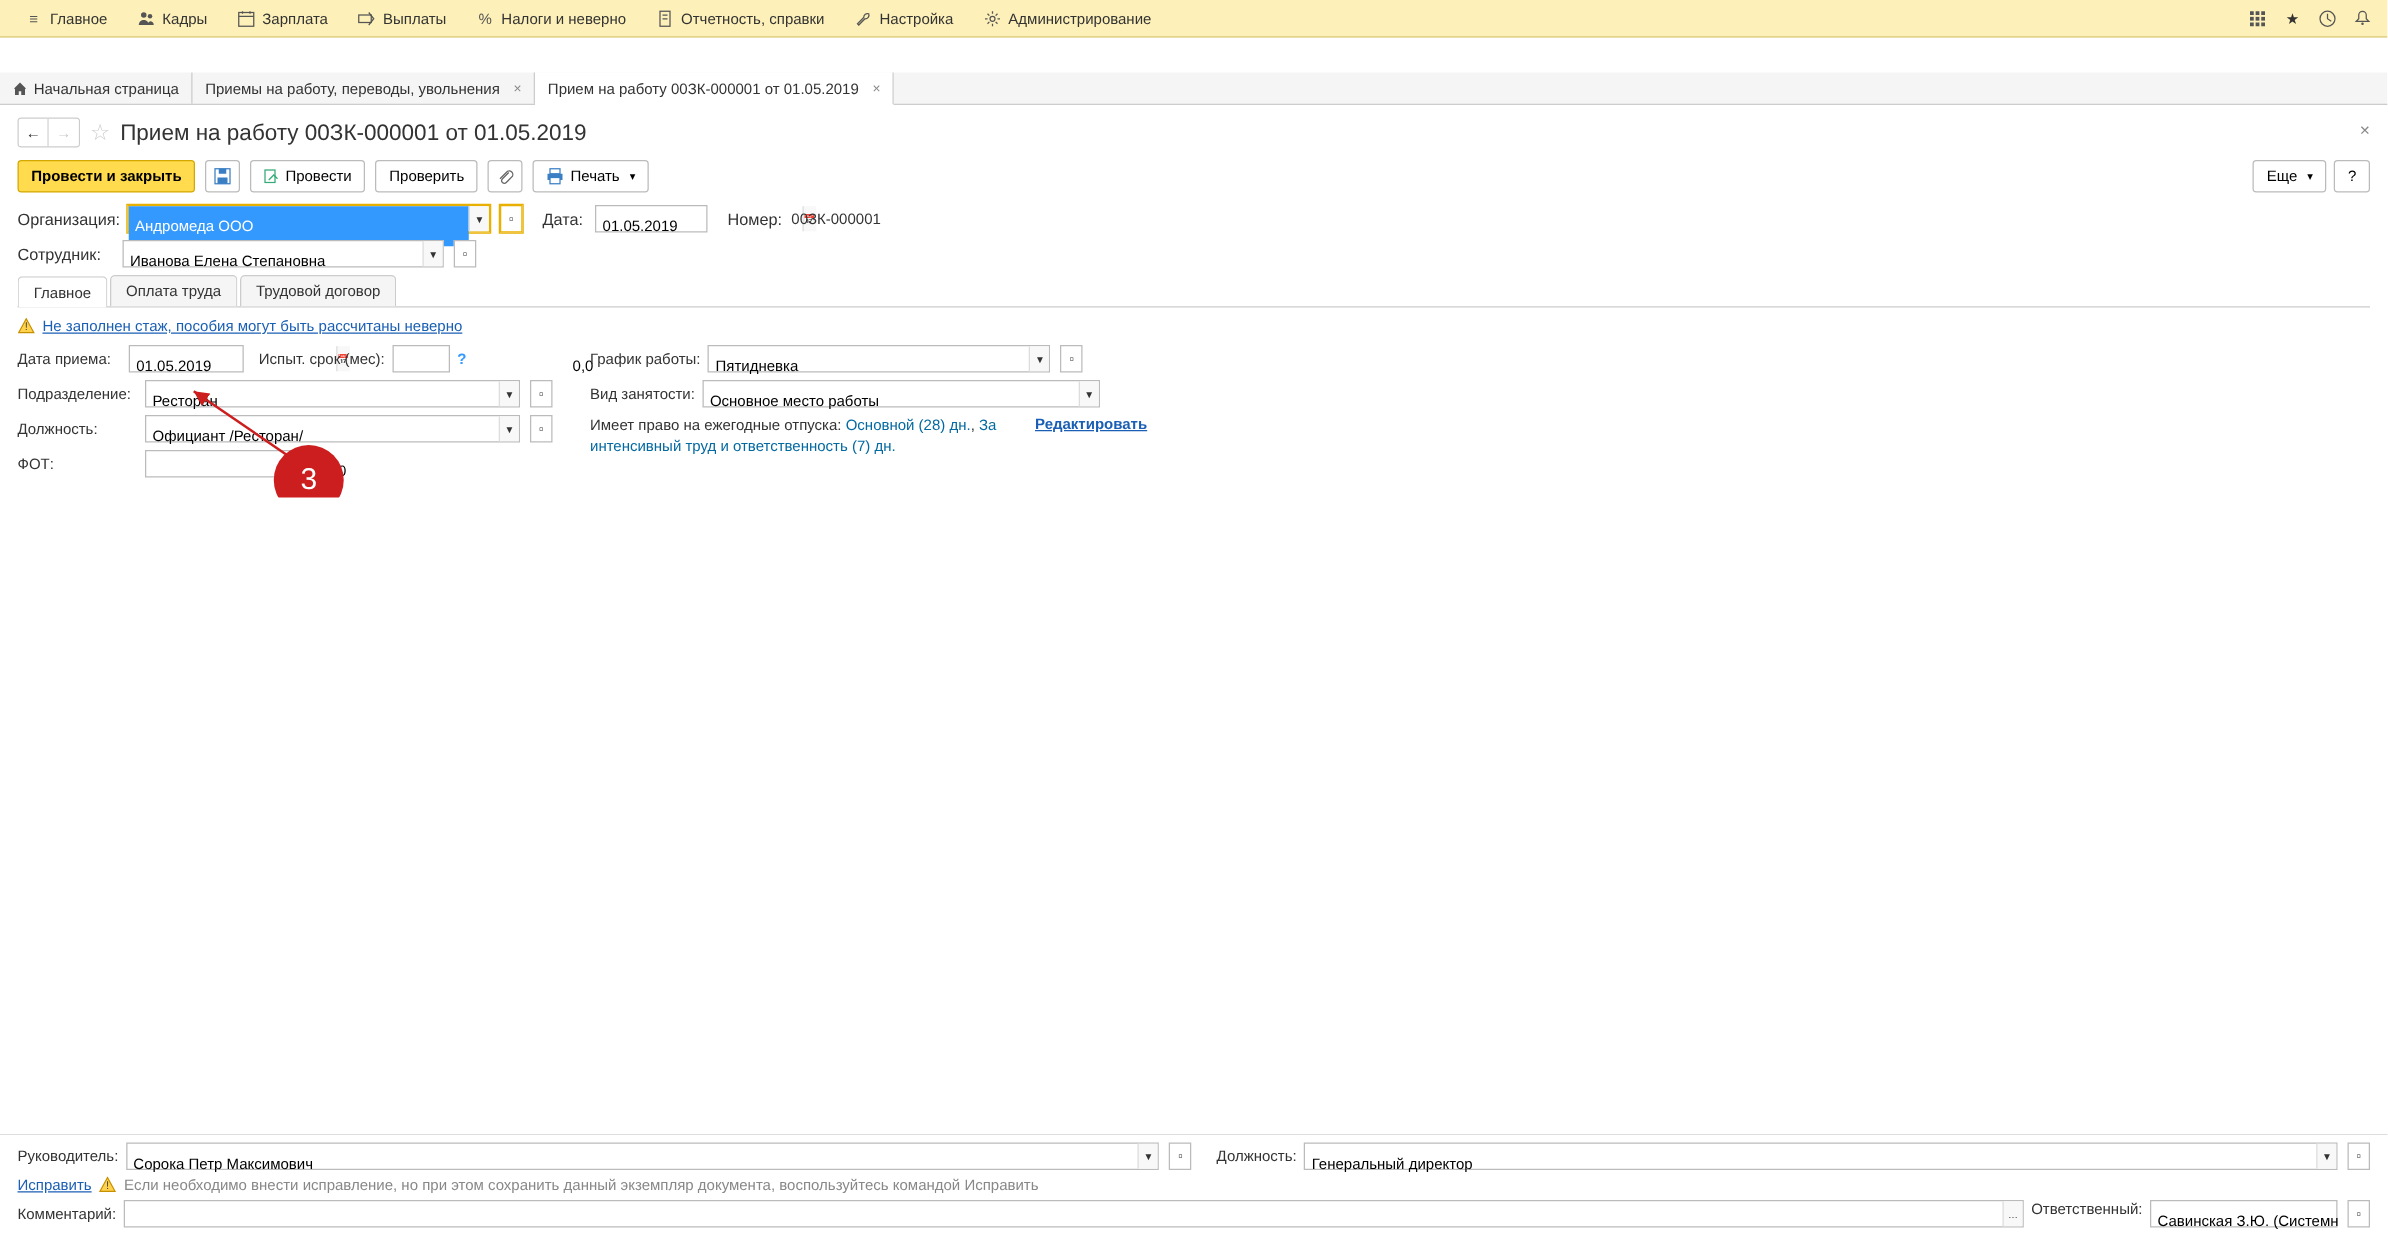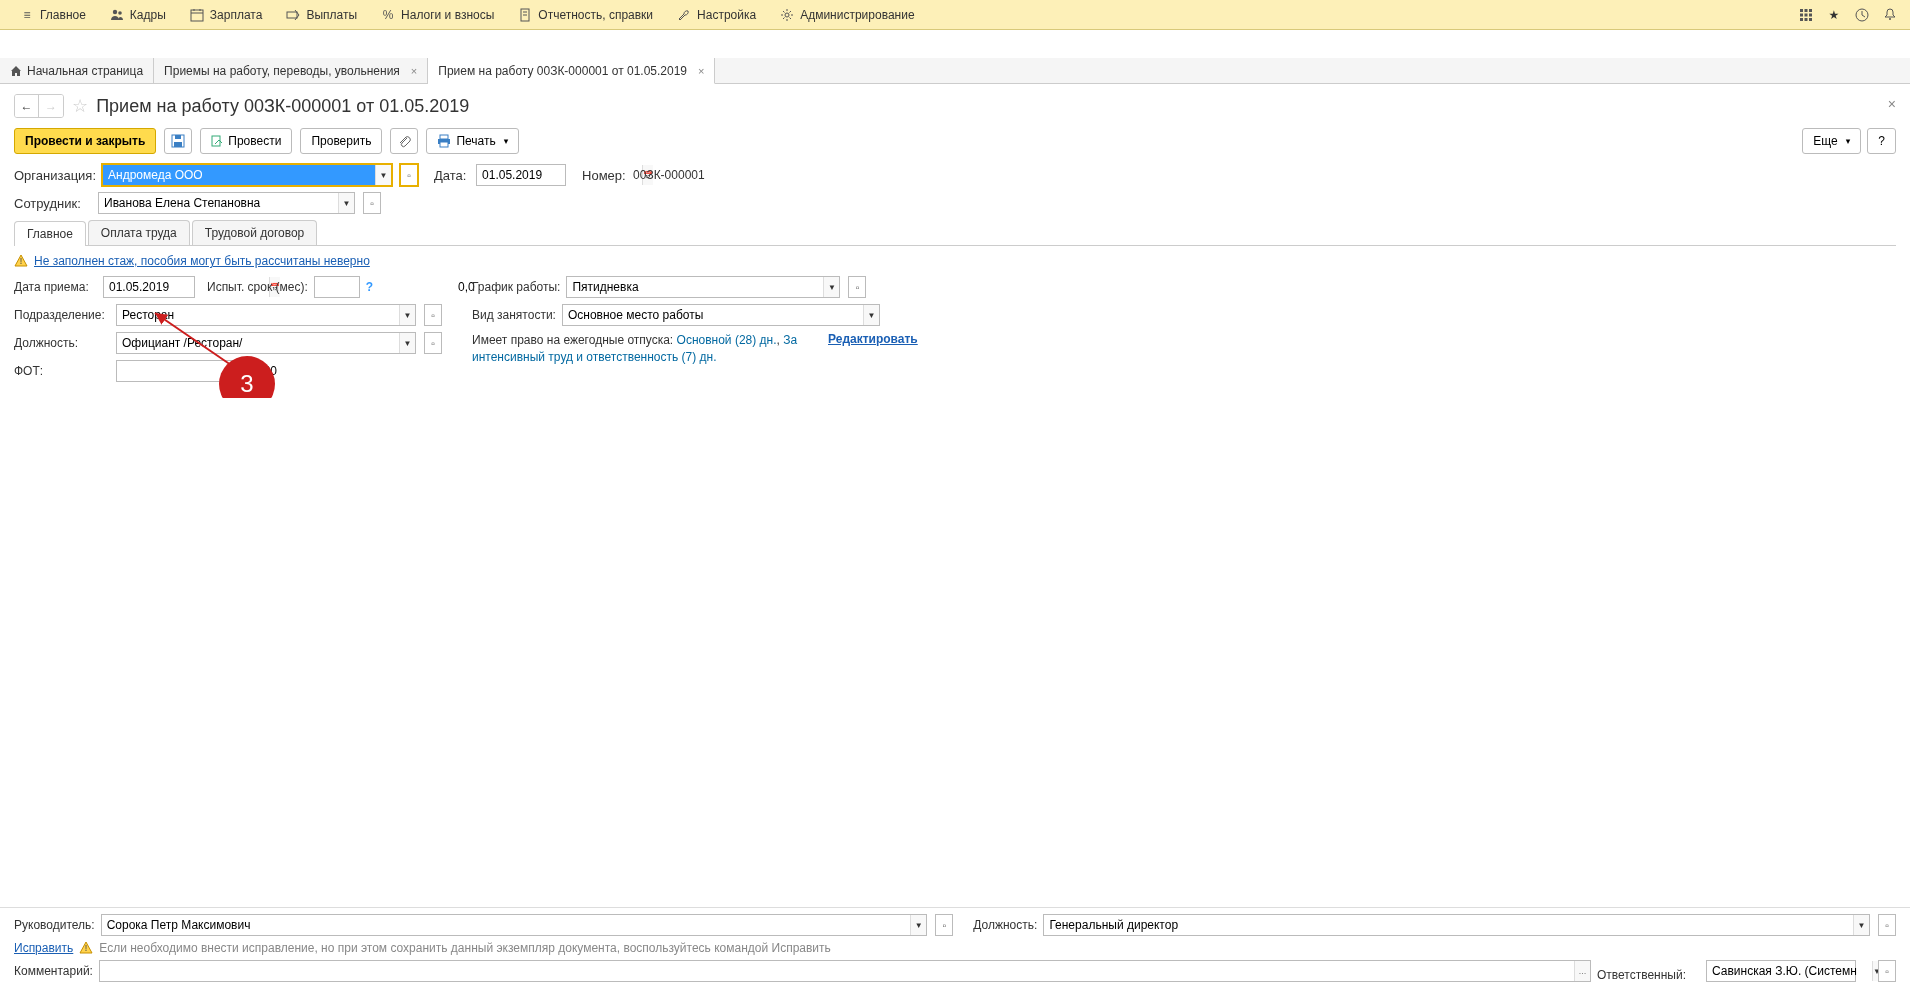--- a/index.html
+++ b/index.html
@@ -36,21 +36,21 @@
 .btn { border: 1px solid #bbb; background: #fff; padding: 4px 10px; border-radius: 3px; cursor: pointer; display: inline-flex; align-items: center; gap: 5px; font-size: 12px; height: 26px; }
 .btn-yellow { background: #ffdb4d; border-color: #d4a800; font-weight: bold; }
 .btn-icon-only { padding: 4px 6px; }
 .btn-dropdown::after { content: "▾"; font-size: 9px; margin-left: 3px; }
 .toolbar-right { margin-left: auto; display: flex; gap: 6px; }
 
 
 .form-row { display: flex; align-items: center; gap: 6px; margin-bottom: 6px; }
 .form-label { min-width: 78px; font-size: 13px; }
 .input-combo { display: flex; align-items: stretch; border: 1px solid #bbb; height: 22px; background: #fff; }
-.input-combo input { border: none; outline: none; padding: 4px 5px; font-size: 12px; flex: 1; background: transparent; }
+.input-combo input { border: none; outline: none; padding: 16px 5px; font-size: 12px; flex: 1; background: transparent; }
 .input-combo input.selected-text { background: #3399ff; color: #fff; }
 .combo-btn { width: 16px; border-left: 1px solid #ddd; display: flex; align-items: center; justify-content: center; font-size: 8px; cursor: pointer; background: #f8f8f8; }
 .ext-btn { width: 18px; height: 22px; border: 1px solid #bbb; display: flex; align-items: center; justify-content: center; cursor: pointer; font-size: 10px; background: #fff; margin-left: 2px; }
 .highlighted-border { border: 1px solid #e8b000 !important; box-shadow: 0 0 0 1px #e8b000; }
 
 
 .sub-tab-bar { display: flex; border-bottom: 1px solid #ccc; margin-bottom: 8px; }
 .sub-tab { padding: 5px 12px; border: 1px solid #ccc; border-bottom: none; margin-right: 2px; cursor: pointer; background: #f5f5f5; font-size: 12px; border-radius: 4px 4px 0 0; }
 .sub-tab.active { background: #fff; position: relative; top: 1px; }
 
@@ -72,21 +72,21 @@
 
 
 .annot-circle { position: absolute; width: 56px; height: 56px; background: #cc1e1e; border-radius: 50%; color: #fff; font-size: 24px; font-weight: normal; display: flex; align-items: center; justify-content: center; z-index: 10; }
 .annot-arrow { position: absolute; z-index: 9; }
 
 
 .footer { position: fixed; bottom: 0; left: 0; right: 0; padding: 6px 14px; border-top: 1px solid #ddd; background: #fff; }
 .footer-row { display: flex; align-items: center; gap: 6px; margin-bottom: 5px; font-size: 12px; }
 .footer-label { min-width: 78px; }
 .info-text { color: #888; }
-.responsible-group { margin-left: auto; display: flex; align-items: flex-end; gap: 20px; }
+.responsible-group { margin-left: auto; display: flex; align-items: flex-start; gap: 6px; }
 
 svg { display: block; }
 </style>
 </head>
 <body>
 
 <div class="menu-bar">
   <div class="menu-item">
     <span class="menu-icon">≡</span>
     <span>Главное</span>
@@ -117,21 +117,21 @@
     <span class="menu-icon">
         <svg width="14" height="14" viewBox="0 0 14 14">
           <rect x="1" y="4" width="10" height="6" fill="none" stroke="#555"></rect>
           <path d="M9 2l4 5-4 5" fill="none" stroke="#555"></path>
         </svg>
       </span>
     <span>Выплаты</span>
   </div>
   <div class="menu-item">
     <span class="menu-icon">%</span>
-    <span>Налоги и взносы</span>
+    <span>Налоги и неверно</span>
   </div>
   <div class="menu-item">
     <span class="menu-icon">
         <svg width="14" height="14" viewBox="0 0 14 14">
           <rect x="3" y="1" width="8" height="12" fill="none" stroke="#555"></rect>
           <line x1="5" y1="4" x2="9" y2="4" stroke="#555"></line>
           <line x1="5" y1="7" x2="9" y2="7" stroke="#555"></line>
         </svg>
       </span>
     <span>Отчетность, справки</span>

